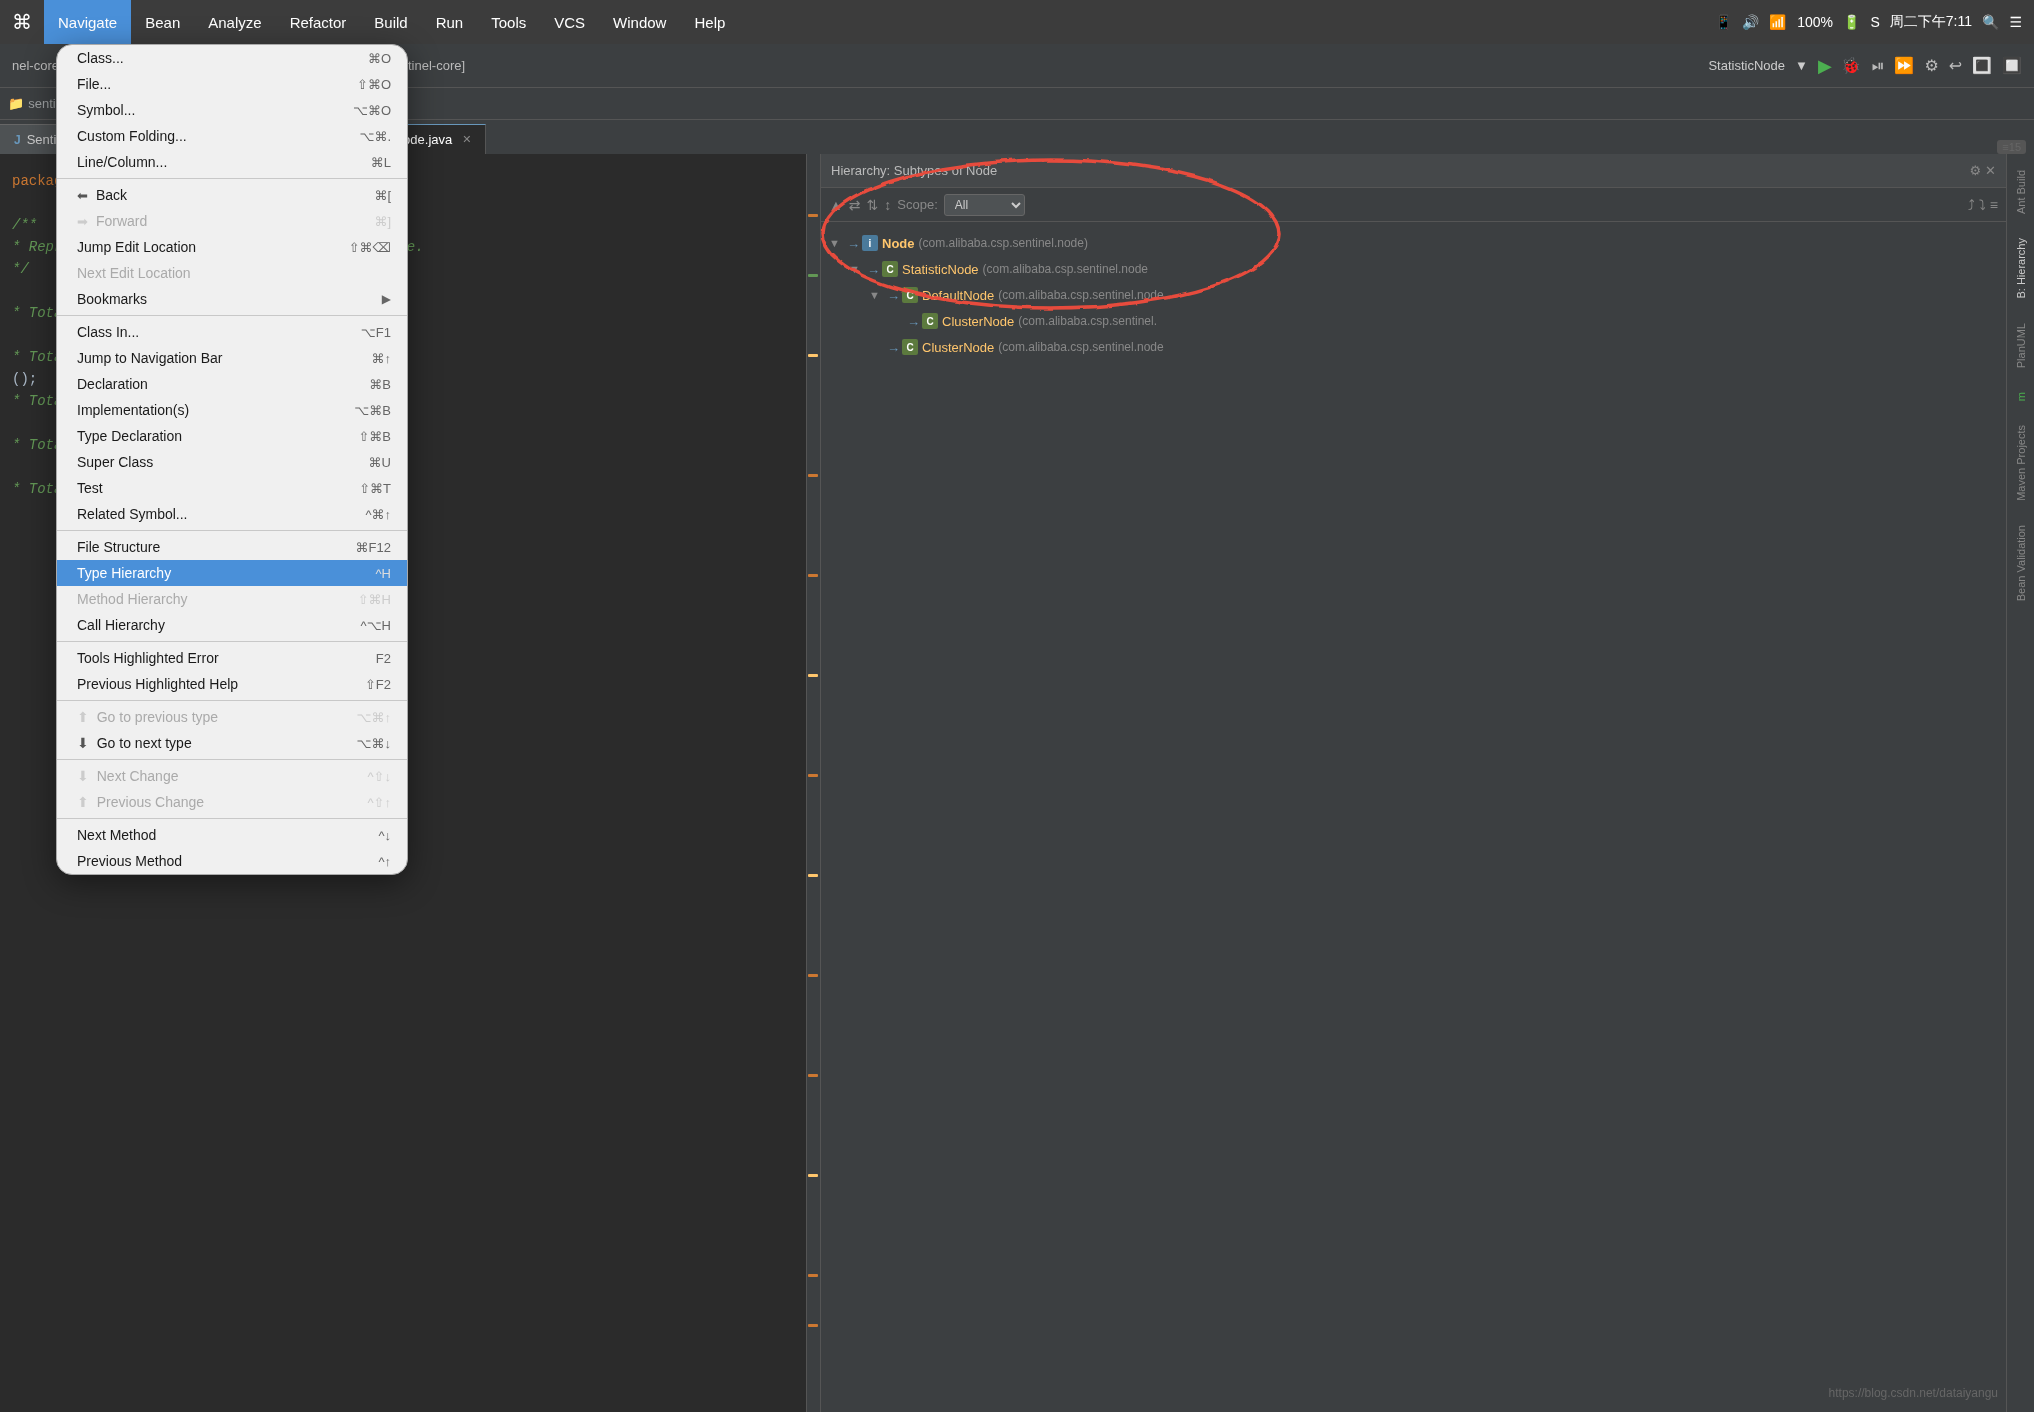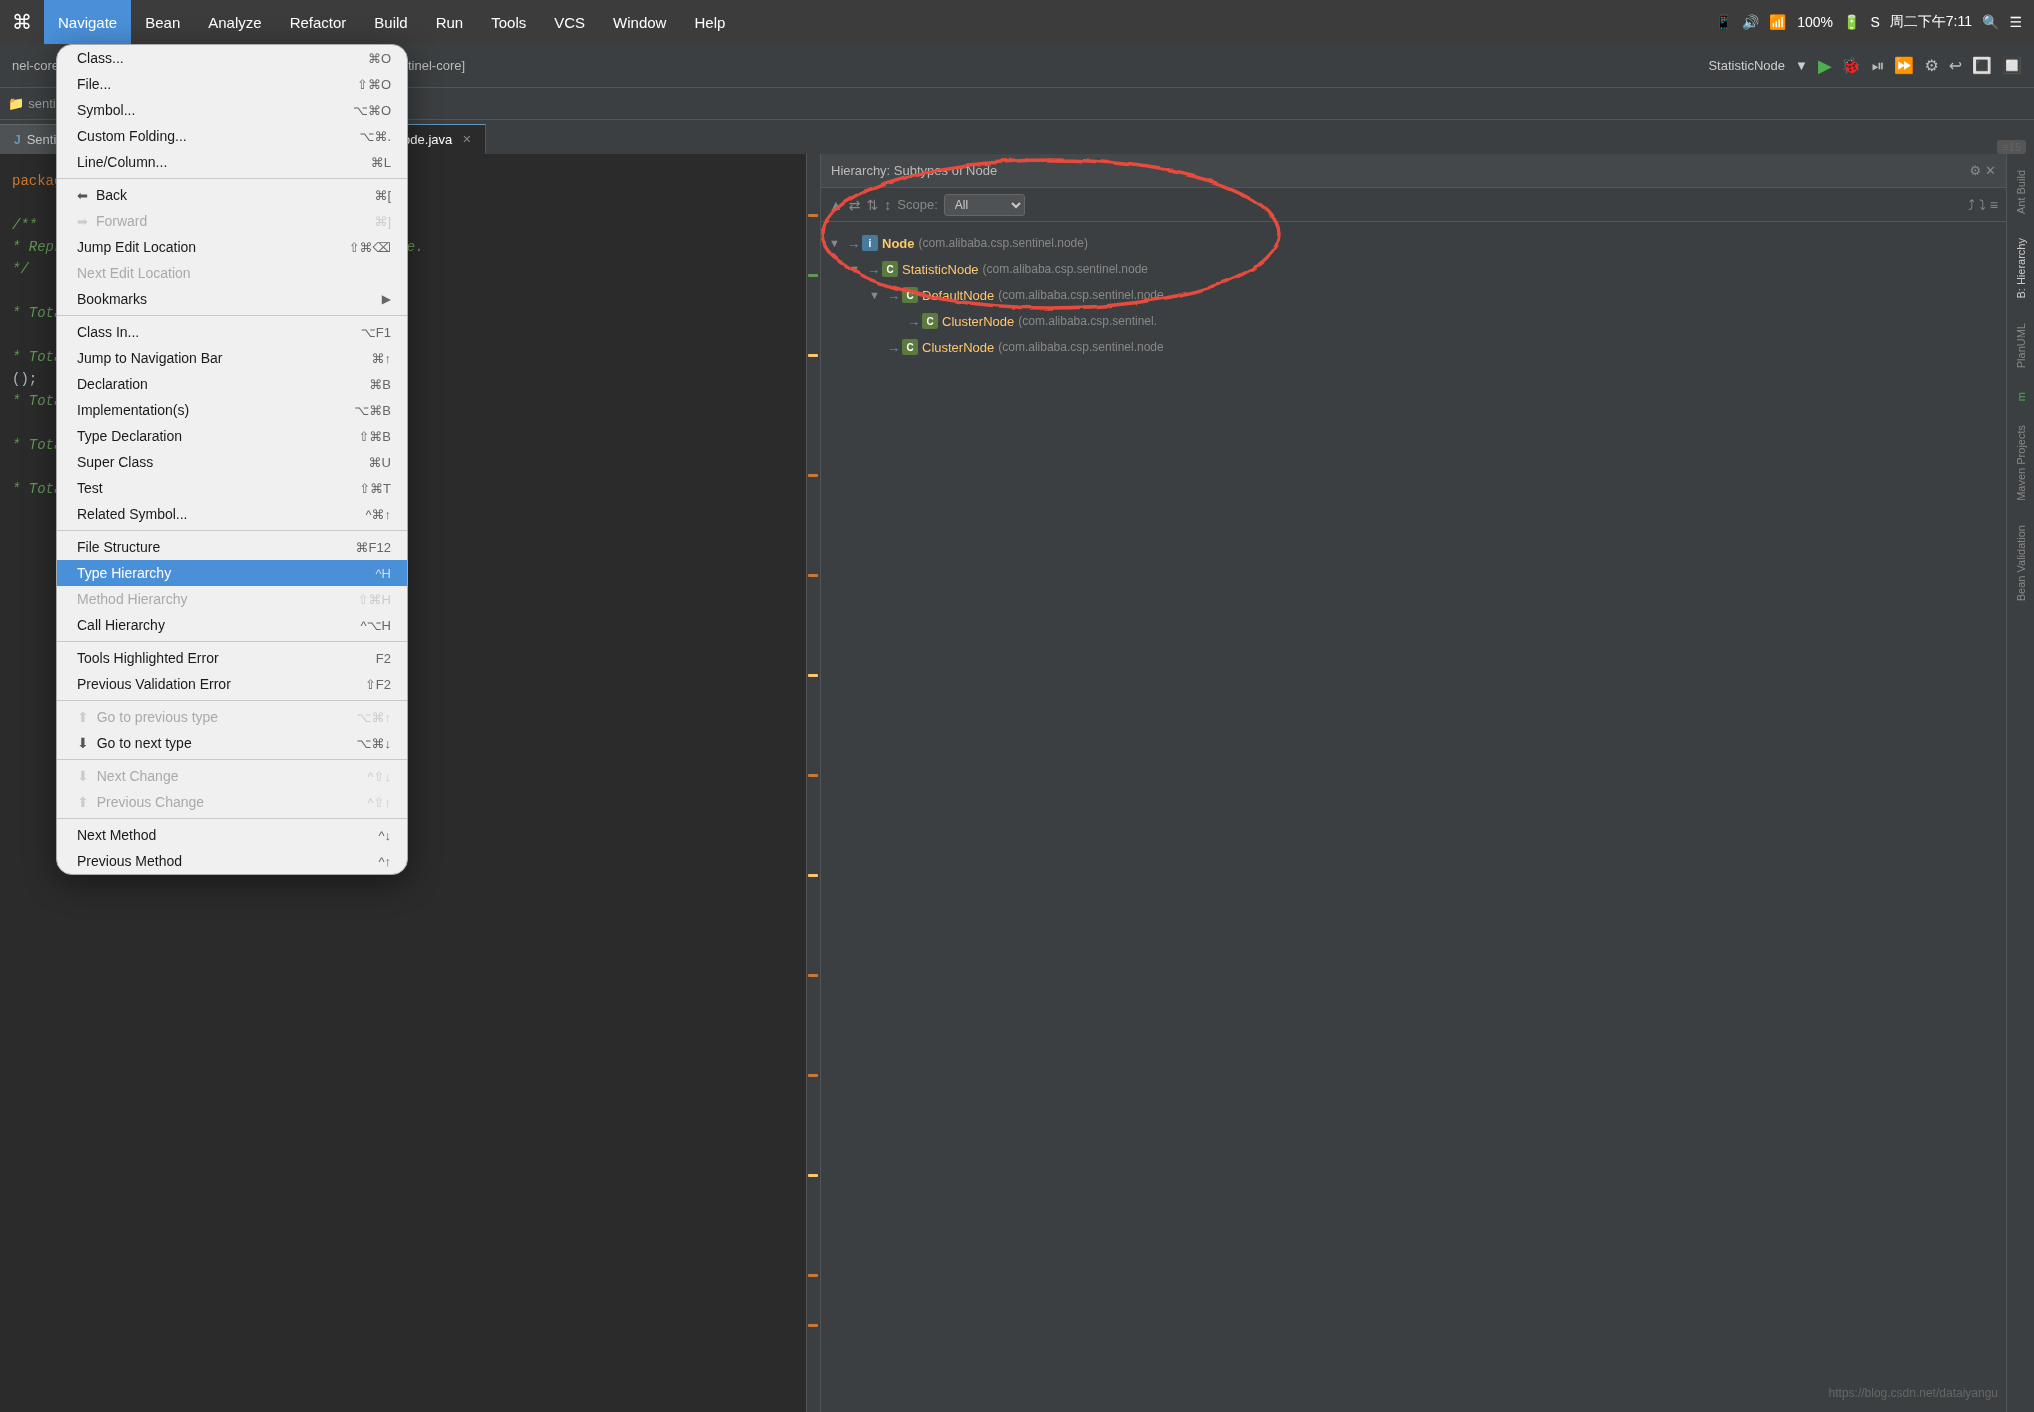--- a/index.html
+++ b/index.html
@@ -598,21 +598,21 @@
       <span class="menu-shortcut">^⌥H</span>
     </div>
 
     <div class="menu-divider"></div>
 
     <div class="menu-item">
       <span class="menu-label">Tools Highlighted Error</span>
       <span class="menu-shortcut">F2</span>
     </div>
     <div class="menu-item">
-      <span class="menu-label">Previous Validation Error</span>
+      <span class="menu-label">Previous Highlighted Help</span>
       <span class="menu-shortcut">⇧F2</span>
     </div>
 
     <div class="menu-divider"></div>
 
     <div class="menu-item disabled">
       <span style="color:#ccc; margin-right:4px;">⬆</span>
       <span class="menu-label">Go to previous type</span>
       <span class="menu-shortcut" style="color:#ccc;">⌥⌘↑</span>
     </div>

